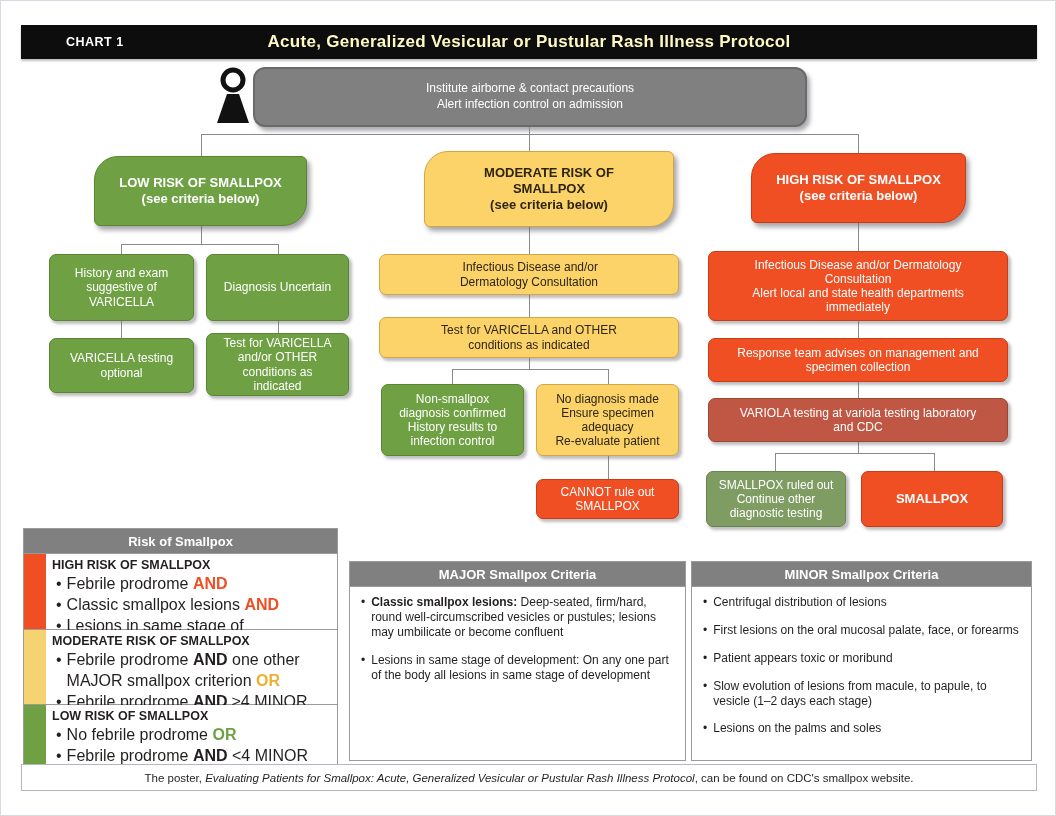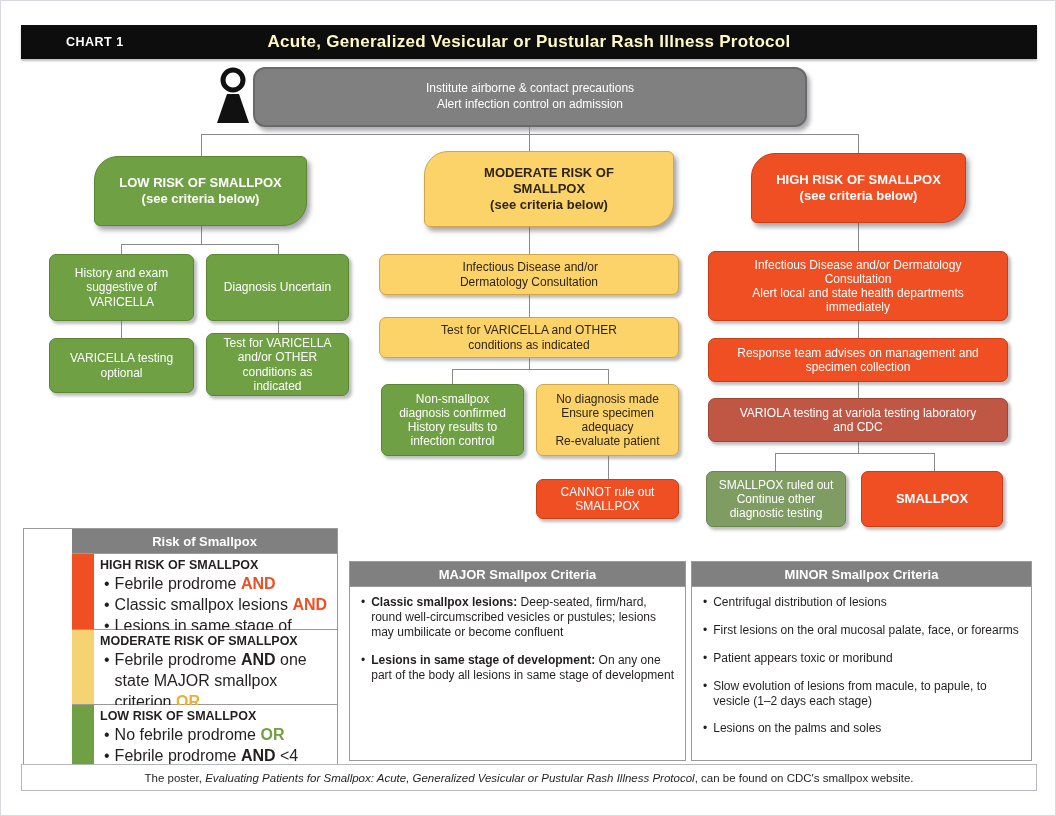--- a/index.html
+++ b/index.html
@@ -140,21 +140,21 @@
 immediately</div>
   <div class="node orange" style="left:707px;top:337px;width:300px;height:44px;">Response team advises on management and
 specimen collection</div>
   <div class="node brick" style="left:707px;top:397px;width:300px;height:44px;">VARIOLA testing at variola testing laboratory
 and CDC</div>
   <div class="node sage" style="left:705px;top:470px;width:140px;height:56px;">SMALLPOX ruled out
 Continue other
 diagnostic testing</div>
   <div class="node orange bold" style="left:860px;top:470px;width:142px;height:56px;">SMALLPOX</div>
 
-  <div class="panel" style="left:22px;top:527px;width:315px;padding-left:48px;">
+  <div class="panel" style="left:22px;top:527px;width:315px;">
     <div class="panelhead">Risk of Smallpox</div>
     <div class="rrow" style="height:75px;border-top:none;">
       <div class="stripe" style="background:#F04E23;"></div>
       <div class="rcontent">
         <div class="rtitle">HIGH RISK OF SMALLPOX</div>
         <div class="bullet">
             <span><span>Febrile prodrome </span><span style="font-weight: bold; color: rgb(240, 78, 35);">AND</span></span>
           </div>
         <div class="bullet">
             <span><span>Classic smallpox lesions </span><span style="font-weight: bold; color: rgb(240, 78, 35);">AND</span></span>
@@ -162,21 +162,21 @@
         <div class="bullet">
             <span><span>Lesions in same stage of development</span></span>
           </div>
       </div>
     </div>
     <div class="rrow" style="height:74px;">
       <div class="stripe" style="background:#F6D372;"></div>
       <div class="rcontent">
         <div class="rtitle">MODERATE RISK OF SMALLPOX</div>
         <div class="bullet">
-            <span><span>Febrile prodrome </span><span style="font-weight: bold;">AND</span><span> one state MAJOR smallpox criterion </span><span style="font-weight: bold; color: rgb(239, 176, 46);">OR</span></span>
+            <span><span>Febrile prodrome </span><span style="font-weight: bold;">AND</span><span> one other MAJOR smallpox criterion </span><span style="font-weight: bold; color: rgb(239, 176, 46);">OR</span></span>
           </div>
         <div class="bullet">
             <span><span>Febrile prodrome </span><span style="font-weight: bold;">AND</span><span> ≥4 MINOR criteria</span></span>
           </div>
       </div>
     </div>
     <div class="rrow" style="height:60px;">
       <div class="stripe" style="background:#6FA144;"></div>
       <div class="rcontent">
         <div class="rtitle">LOW RISK OF SMALLPOX</div>
@@ -190,21 +190,21 @@
     </div>
   </div>
 
   <div class="panel" style="left:348px;top:560px;width:337px;height:200px;">
     <div class="panelhead">MAJOR Smallpox Criteria</div>
     <div class="panelbody gapped">
       <div class="bullet">
           <span><span style="font-weight: bold;">Classic smallpox lesions: </span><span>Deep-seated, firm/hard, round well-circumscribed vesicles or pustules; lesions may umbilicate or become confluent</span></span>
         </div>
       <div class="bullet">
-          <span><span style="font-weight: bold;">Lesions in same stage of development: </span><span>On any one part of the body all lesions in same stage of development</span></span>
+          <span><span style="font-weight: normal;">Lesions in same stage of development: </span><span>On any one part of the body all lesions in same stage of development</span></span>
         </div>
     </div>
   </div>
 
   <div class="panel" style="left:690px;top:560px;width:341px;height:200px;">
     <div class="panelhead">MINOR Smallpox Criteria</div>
     <div class="panelbody gapped">
       <div class="bullet">
           <span><span>Centrifugal distribution of lesions</span></span>
         </div>

